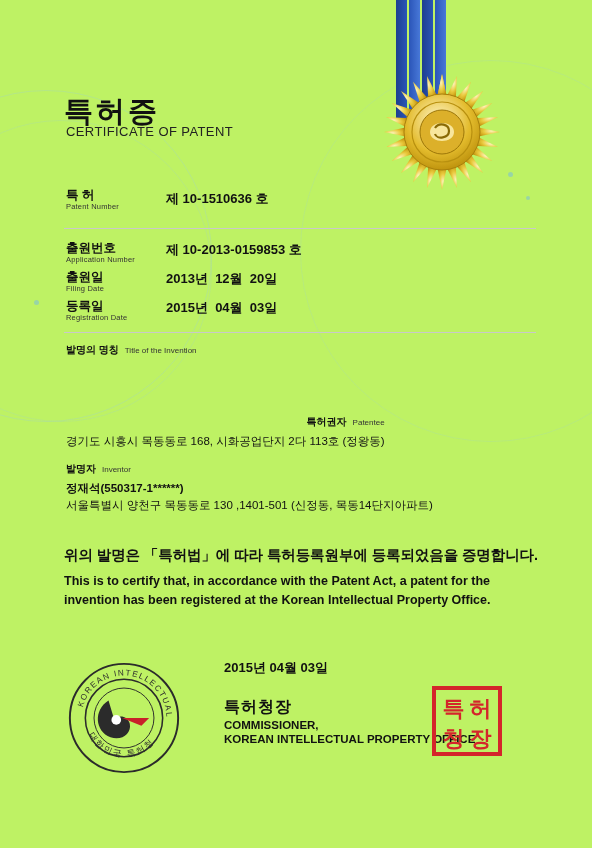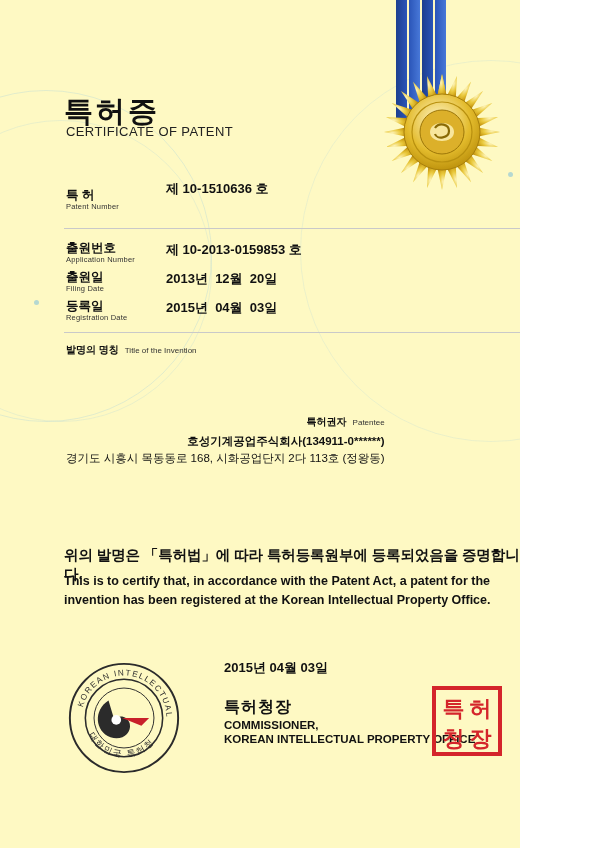--- a/index.html
+++ b/index.html
@@ -6,24 +6,24 @@
     margin: 0;
     padding: 0;
     background: #ffffff;
   }
   body {
     font-family: "Liberation Sans", sans-serif;
     color: #111;
   }
   #page {
     position: relative;
-    width: 520px;
+    width: 592px;
     height: 848px;
     overflow: hidden;
-    background: #fef9c3;
+    background: #bef264;
     text-decoration: underline;
   }
 
   
   .bg-swirl {
     position: absolute;
     border-radius: 50%;
     border: 1px solid rgba(150, 200, 225, 0.25);
     pointer-events: none;
   }
@@ -300,21 +300,21 @@
     </g>
   </svg>
 
   <div class="title-ko">특허증</div>
   <div class="title-en">CERTIFICATE OF PATENT</div>
 
   <div class="field" style="top:188px;">
     <div class="label-ko">특 허</div>
     <div class="label-en">Patent Number</div>
   </div>
-  <div class="field-value" style="top:180px;">제 10-1510636 호</div>
+  <div class="field-value" style="top:190px;">제 10-1510636 호</div>
 
   <div class="sep" style="top:228px;"></div>
 
   <div class="field" style="top:241px;">
     <div class="label-ko">출원번호</div>
     <div class="label-en">Application Number</div>
   </div>
   <div class="field-value" style="top:241px;">제 10-2013-0159853 호</div>
 
   <div class="field" style="top:270px;">
@@ -334,24 +334,30 @@
   <div class="block" style="top:343px;">
     <div class="head">
       <span class="ko">발명의 명칭</span><span class="en">Title of the Invention</span>
     </div>
   </div>
 
   <div class="block" style="top:415px;text-align:right;">
     <div class="head">
       <span class="ko">특허권자</span><span class="en">Patentee</span>
     </div>
-    <div class="line bold">호성기계공업주식회사(134911-0******)</div>
     <div class="line">경기도 시흥시 목동동로 168, 시화공업단지 2다 113호 (정왕동)</div>
   </div>
 
+  <div class="block" style="top:462px;">
+    <div class="head">
+      <span class="ko">발명자</span><span class="en">Inventor</span>
+    </div>
+    <div class="line bold">정재석(550317-1******)</div>
+    <div class="line">서울특별시 양천구 목동동로 130 ,1401-501 (신정동, 목동14단지아파트)</div>
+  </div>
 
   <div class="statement-ko">위의 발명은 「특허법」에 따라 특허등록원부에 등록되었음을 증명합니다.</div>
   <div class="statement-en">This is to certify that, in accordance with the Patent Act, a patent for the invention has been registered at the Korean Intellectual Property Office.</div>
 
   <div class="cert-date">2015년  04월  03일</div>
   <div class="commissioner-ko">특허청장</div>
   <div class="commissioner-en1">COMMISSIONER,</div>
   <div class="commissioner-en2">KOREAN INTELLECTUAL PROPERTY OFFICE</div>
 
   <svg class="kipo-seal" viewBox="0 0 120 120">

